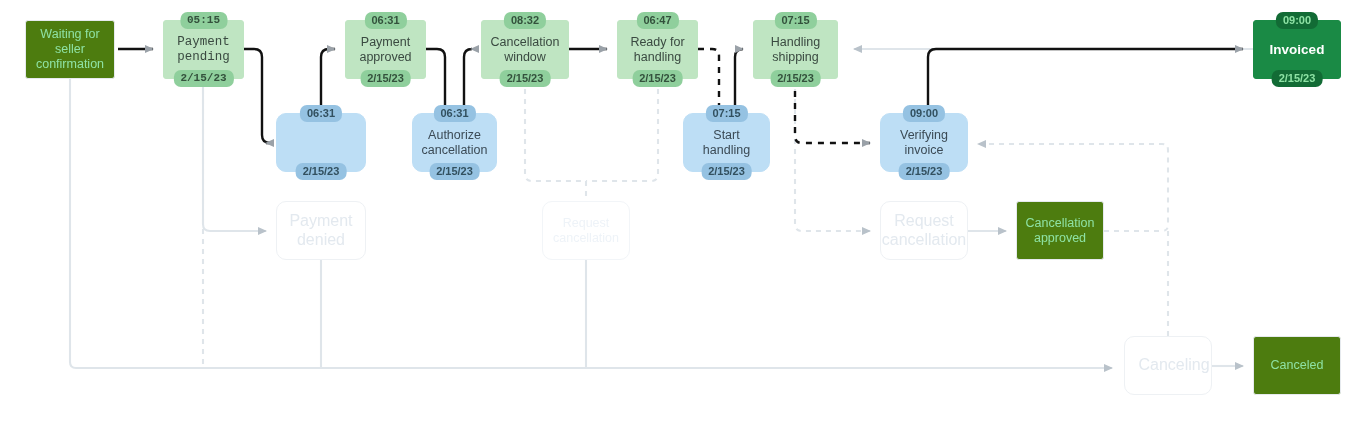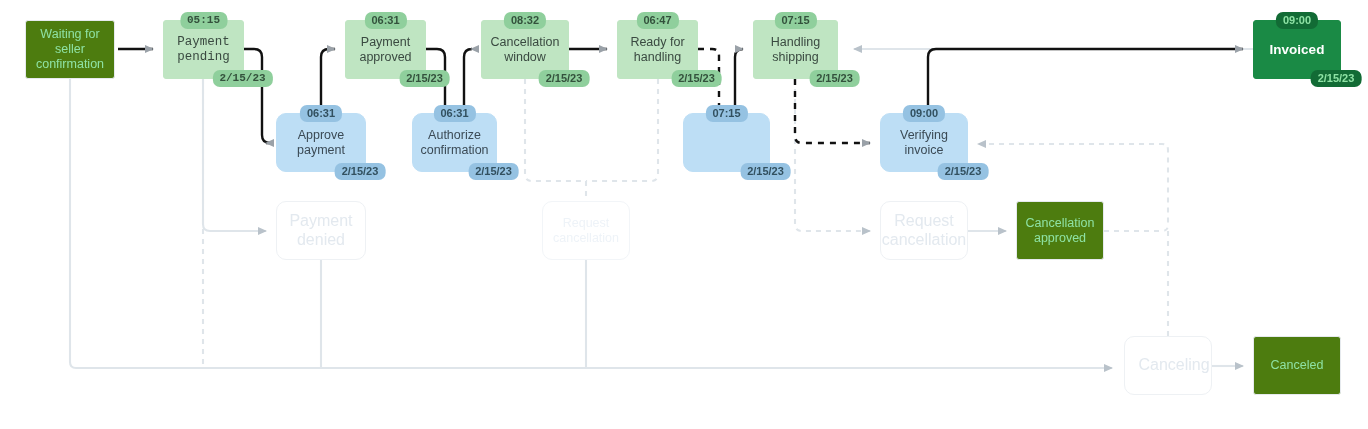--- a/index.html
+++ b/index.html
@@ -22,21 +22,21 @@
   .action{border-radius:10px;}
   .action.idle{background:#ffffff;border:1px solid #eef1f4;color:#e3e9ef;font-size:16px;}
   .action.faint{background:#ffffff;border:1px solid #f2f5f8;color:#eef3f8;font-size:12.5px;}
   .action.active{background:#bddef5;border:1px solid #bddef5;color:#3b4a55;font-size:12.5px;}
 
   
   .badge{position:absolute;left:50%;transform:translateX(-50%);
          border-radius:7px;font-size:11px;font-weight:bold;
          padding:1px 7px;white-space:nowrap;line-height:1.35;}
   .badge.top{top:-9px;}
-  .badge.bot{bottom:-9px;margin-left:39px;}
+  .badge.bot{bottom:-9px;}
   .green .badge{background:#8fcf9c;color:#33513c;}
   .blue  .badge{background:#95c2e2;color:#32505f;}
   .dark  .badge{background:#126b35;color:#8ee2a4;}
 </style>
 </head>
 <body>
 
 <div id="stage">
 
   <svg id="edges" viewBox="0 0 1368 429" preserveAspectRatio="none">
@@ -96,51 +96,51 @@
       <div class="node state idle " style="left: 25px; top: 20px; width: 90px; height: 59px;">
         <span class="label">Waiting for seller confirmation</span>
       </div>
       <div class="node state active green" style="left: 163px; top: 20px; width: 81px; height: 59px; font-family: Liberation Mono, monospace;">
         <span class="badge top">05:15</span>
         <span class="label">Payment pending</span>
         <span class="badge bot">2/15/23</span>
       </div>
       <div class="node action active blue" style="left: 276px; top: 113px; width: 90px; height: 59px;">
         <span class="badge top">06:31</span>
-        <span class="label">Approve payment</span>
         <span class="badge bot">2/15/23</span>
       </div>
       <div class="node action idle " style="left: 276px; top: 201px; width: 90px; height: 59px;">
         <span class="label">Payment denied</span>
       </div>
       <div class="node state active green" style="left: 345px; top: 20px; width: 81px; height: 59px;">
         <span class="badge top">06:31</span>
         <span class="label">Payment approved</span>
         <span class="badge bot">2/15/23</span>
       </div>
       <div class="node action active blue" style="left: 412px; top: 113px; width: 85px; height: 59px;">
         <span class="badge top">06:31</span>
-        <span class="label">Authorize confirmation</span>
+        <span class="label">Authorize cancellation</span>
         <span class="badge bot">2/15/23</span>
       </div>
       <div class="node state active green" style="left: 481px; top: 20px; width: 88px; height: 59px;">
         <span class="badge top">08:32</span>
         <span class="label">Cancellation window</span>
         <span class="badge bot">2/15/23</span>
       </div>
       <div class="node action faint " style="left: 542px; top: 201px; width: 88px; height: 59px;">
         <span class="label">Request cancellation</span>
       </div>
       <div class="node state active green" style="left: 617px; top: 20px; width: 81px; height: 59px;">
         <span class="badge top">06:47</span>
         <span class="label">Ready for handling</span>
         <span class="badge bot">2/15/23</span>
       </div>
       <div class="node action active blue" style="left: 683px; top: 113px; width: 87px; height: 59px;">
         <span class="badge top">07:15</span>
+        <span class="label">Start handling</span>
         <span class="badge bot">2/15/23</span>
       </div>
       <div class="node state active green" style="left: 753px; top: 20px; width: 85px; height: 59px;">
         <span class="badge top">07:15</span>
         <span class="label">Handling shipping</span>
         <span class="badge bot">2/15/23</span>
       </div>
       <div class="node action active blue" style="left: 880px; top: 113px; width: 88px; height: 59px;">
         <span class="badge top">09:00</span>
         <span class="label">Verifying invoice</span>

